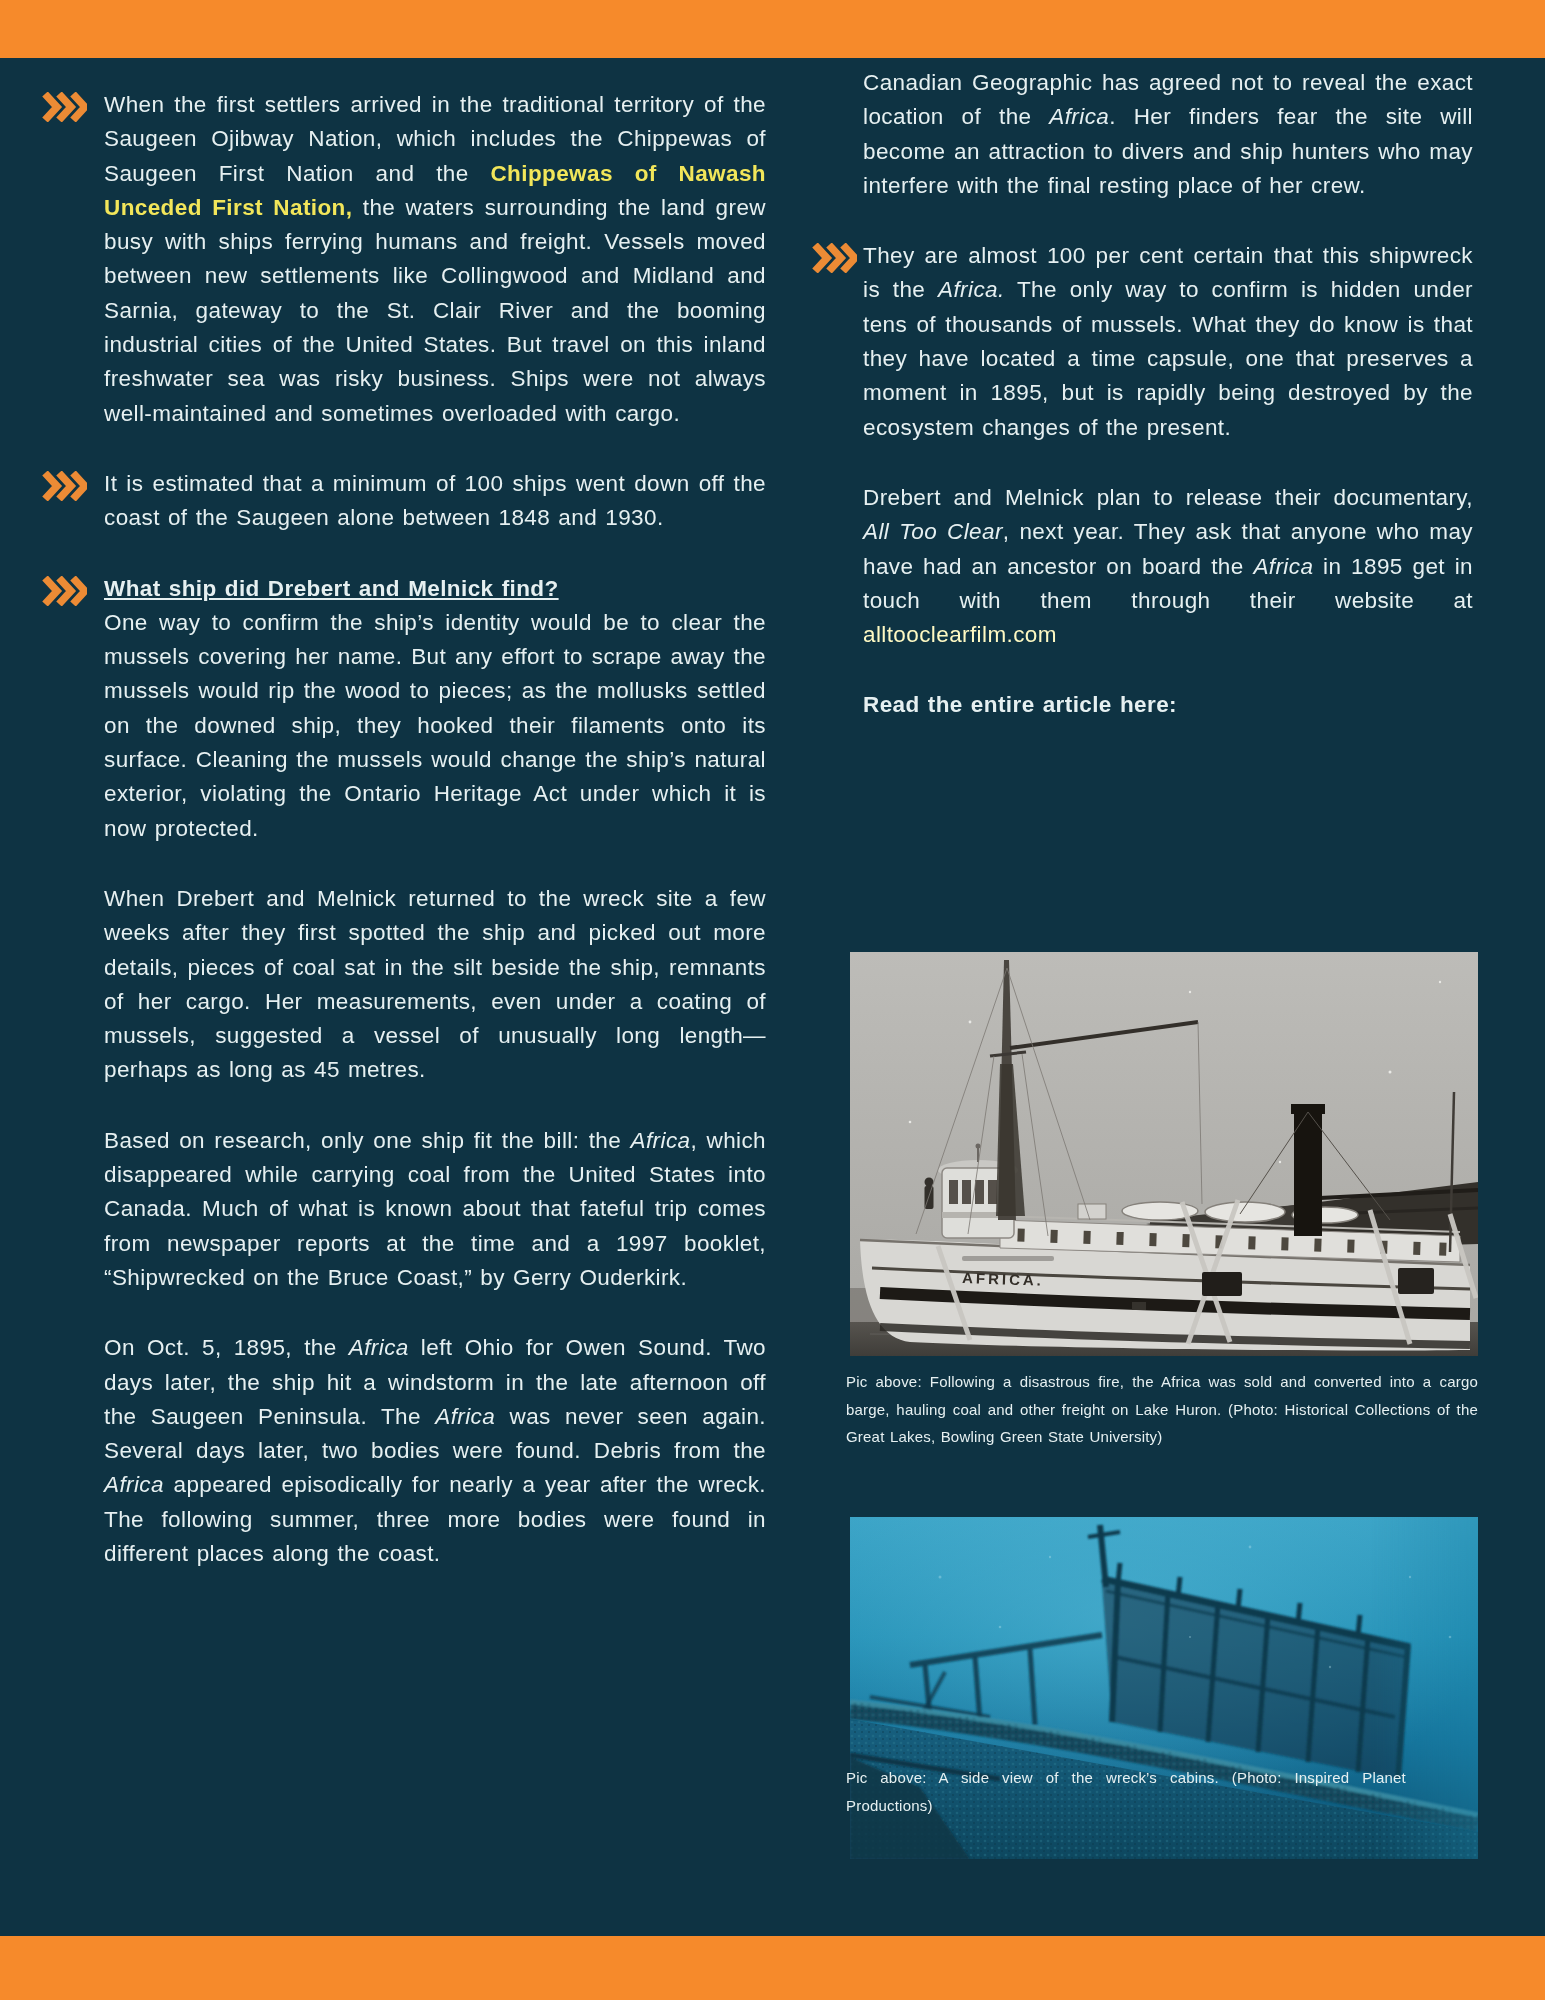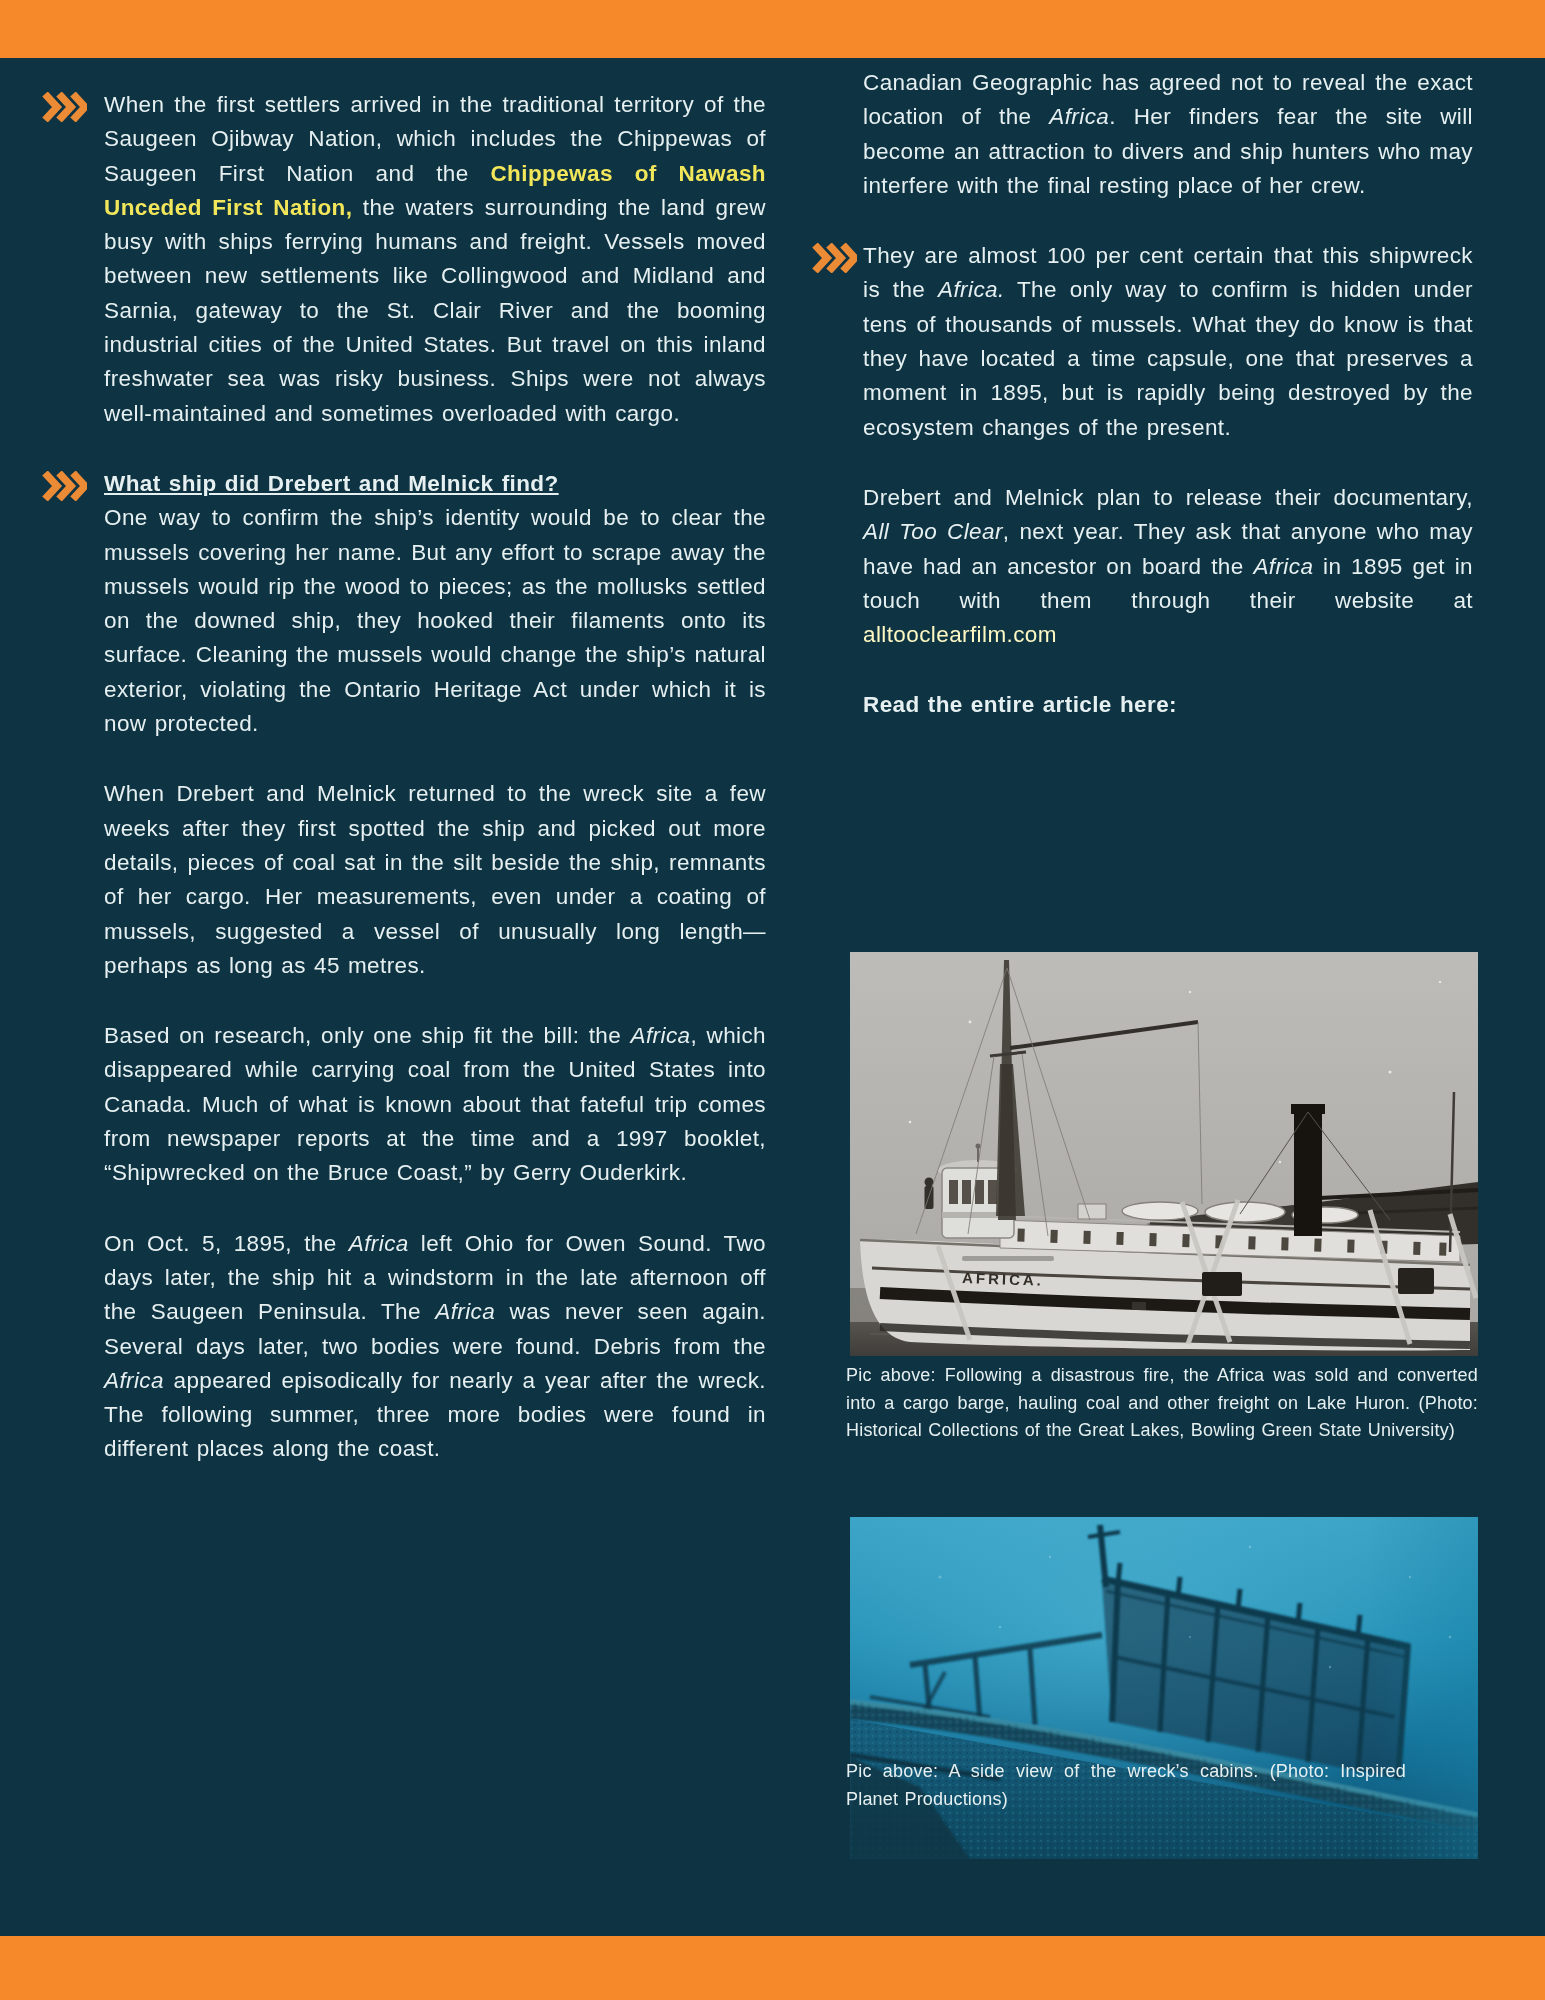--- a/index.html
+++ b/index.html
@@ -30,21 +30,21 @@
   .seg-highlight{color:#f2e65a;font-weight:700;}
   .seg-heading{font-weight:700;display:block;text-decoration:underline;}
   .seg-block{display:block;font-weight:bold;}
   .seg-bi{font-weight:400;font-style:italic;}
   a.seg-link,a.seg-linku{color:#fef9c3;text-decoration:none;cursor:pointer;}
   a.seg-linku{text-decoration:underline;text-underline-offset:5px;overflow-wrap:anywhere;}
 
   .caption{position:absolute;}
   .cap1{left:846px;top:1362px;width:632px;}
   .cap2{left:846px;top:1758px;width:560px;}
-  .caption .para{font-size:18px;line-height:27.5px;letter-spacing:.2px;word-spacing:1px;margin-top:0;}
+  .caption .para{font-size:15px;line-height:27.5px;letter-spacing:.2px;word-spacing:1px;margin-top:6px;}
 
   .photo{position:absolute;margin:0;padding:0;}
   .photo1{left:850px;top:952px;width:628px;height:404px;}
   .photo2{left:850px;top:1517px;width:628px;height:342px;}
   .photo svg{display:block;width:100%;height:100%;}
 </style>
 </head>
 <body>
 
 <div class="page">
@@ -52,20 +52,27 @@
   <div class="bar top"></div>
 
   <div class="col left-col">
       <div class="para"><span class="arrow-icon"><svg width="45" height="30" viewBox="0 0 45 30">
             <g fill="none" stroke="#ec8b35" stroke-width="7.5">
               <path d="M3 2 L15 15 L3 28"></path>
               <path d="M17 2 L29 15 L17 28"></path>
               <path d="M31 2 L43 15 L31 28"></path>
             </g>
           </svg></span><span class="seg">When the first settlers arrived in the traditional territory of the Saugeen Ojibway Nation, which includes the Chippewas of Saugeen First Nation and the </span><span class="seg seg-highlight">Chippewas of Nawash Unceded First Nation,</span><span class="seg"> the waters surrounding the land grew busy with ships ferrying humans and freight. Vessels moved between new settlements like Collingwood and Midland and Sarnia, gateway to the St. Clair River and the booming industrial cities of the United States. But travel on this inland freshwater sea was risky business. Ships were not always well-maintained and sometimes overloaded with cargo.</span></div>
+      <div class="para"><span class="arrow-icon"><svg width="45" height="30" viewBox="0 0 45 30">
+            <g fill="none" stroke="#ec8b35" stroke-width="7.5">
+              <path d="M3 2 L15 15 L3 28"></path>
+              <path d="M17 2 L29 15 L17 28"></path>
+              <path d="M31 2 L43 15 L31 28"></path>
+            </g>
+          </svg></span><span class="seg">It is estimated that a minimum of 100 ships went down off the coast of the Saugeen alone between 1848 and 1930.</span></div>
       <div class="para"><span class="arrow-icon"><svg width="45" height="30" viewBox="0 0 45 30">
             <g fill="none" stroke="#ec8b35" stroke-width="7.5">
               <path d="M3 2 L15 15 L3 28"></path>
               <path d="M17 2 L29 15 L17 28"></path>
               <path d="M31 2 L43 15 L31 28"></path>
             </g>
           </svg></span><span class="seg seg-heading">What ship did Drebert and Melnick find?</span><span class="seg">One way to confirm the ship’s identity would be to clear the mussels covering her name. But any effort to scrape away the mussels would rip the wood to pieces; as the mollusks settled on the downed ship, they hooked their filaments onto its surface. Cleaning the mussels would change the ship’s natural exterior, violating the Ontario Heritage Act under which it is now protected.</span></div>
       <div class="para"><span class="seg">When Drebert and Melnick returned to the wreck site a few weeks after they first spotted the ship and picked out more details, pieces of coal sat in the silt beside the ship, remnants of her cargo. Her measurements, even under a coating of mussels, suggested a vessel of unusually long length—perhaps as long as 45 metres.</span></div>
       <div class="para"><span class="seg">Based on research, only one ship fit the bill: the </span><span class="seg seg-bi">Africa</span><span class="seg">, which disappeared while carrying coal from the United States into Canada. Much of what is known about that fateful trip comes from newspaper reports at the time and a 1997 booklet, “Shipwrecked on the Bruce Coast,” by Gerry Ouderkirk.</span></div>
       <div class="para"><span class="seg">On Oct. 5, 1895, the </span><span class="seg seg-bi">Africa</span><span class="seg"> left Ohio for Owen Sound. Two days later, the ship hit a windstorm in the late afternoon off the Saugeen Peninsula. The </span><span class="seg seg-bi">Africa</span><span class="seg"> was never seen again. Several days later, two bodies were found. Debris from the </span><span class="seg seg-bi">Africa</span><span class="seg"> appeared episodically for nearly a year after the wreck. The following summer, three more bodies were found in different places along the coast.</span></div>

